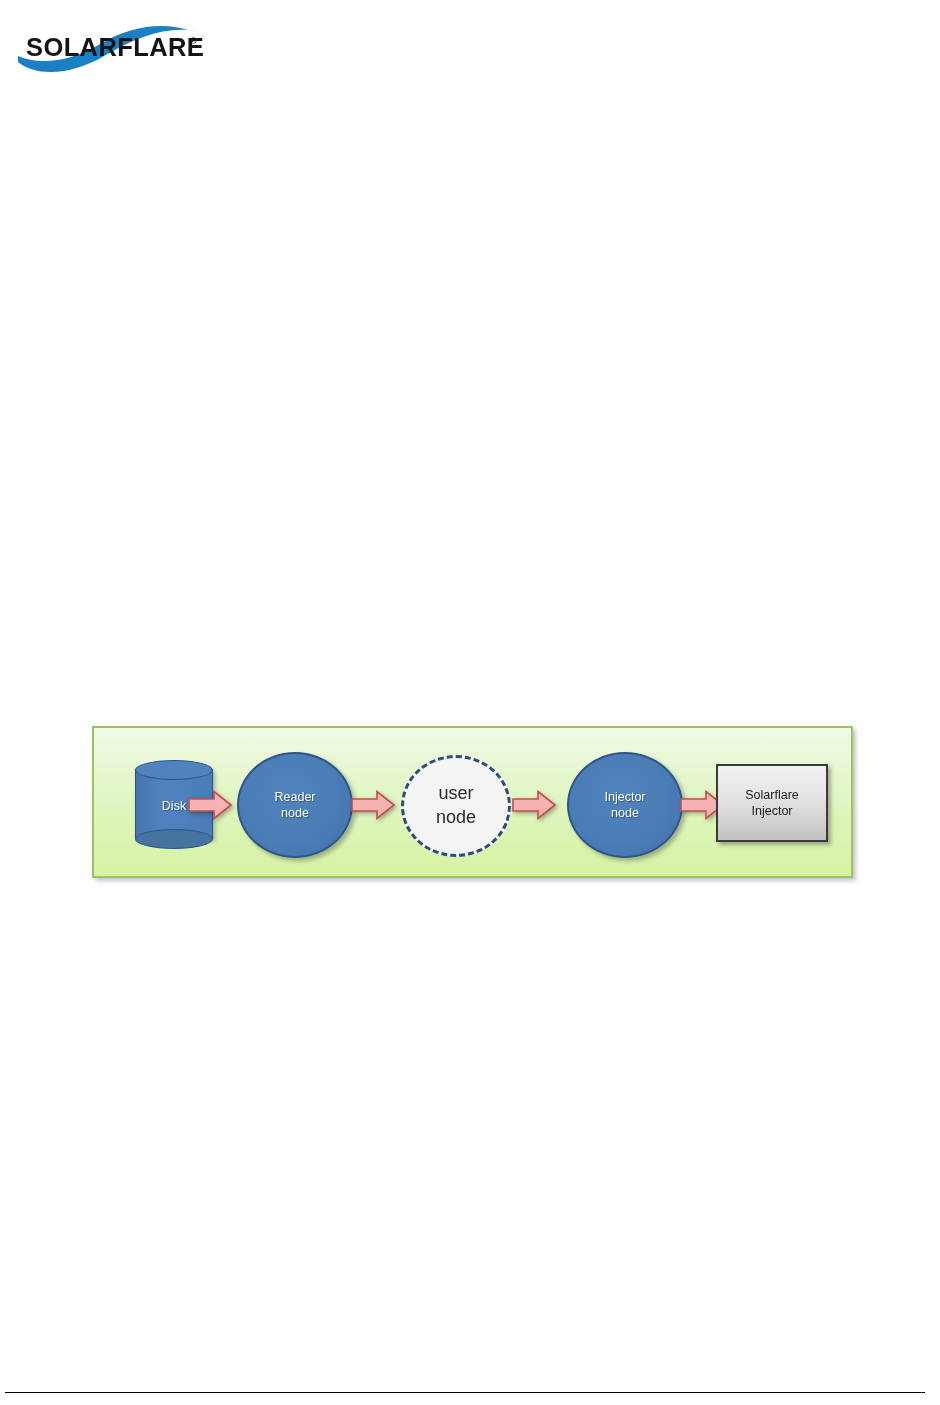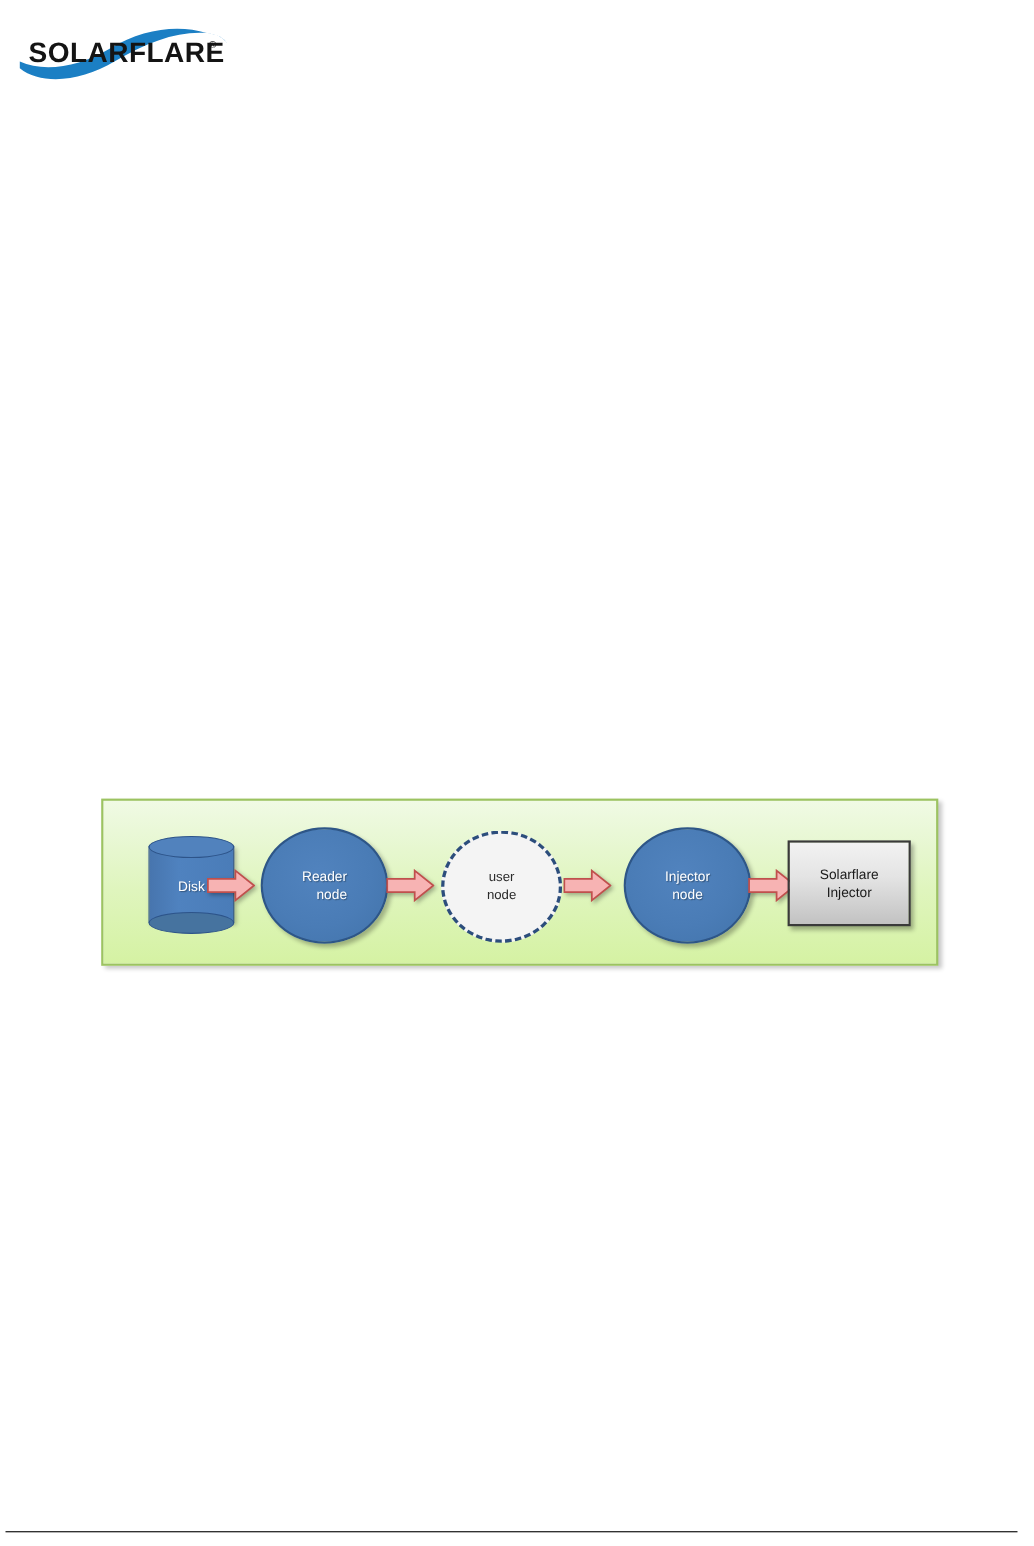--- a/index.html
+++ b/index.html
@@ -109,41 +109,40 @@
     color: #ffffff;
     font-size: 12.5px;
     text-shadow: 1px 1px 1px rgba(0,0,0,0.35);
     box-shadow: 3px 3px 4px rgba(0,0,0,0.28);
   }
   .reader-node {
     left: 143px;
     top: 24px;
     width: 112px;
     height: 102px;
-    text-align: right;
   }
   .injector-node {
     left: 473px;
     top: 24px;
     width: 112px;
     height: 102px;
     align-items: center;
   }
 
   
   .user-node {
     left: 307px;
     top: 27px;
     width: 104px;
     height: 96px;
     border-radius: 50%;
     background: #f4f4f4;
     border: 3.5px dashed #2c4d7c;
     color: #2a2a2a;
-    font-size: 12px;
+    font-size: 18px;
   }
 
   
   .adapter-box {
     left: 622px;
     top: 36px;
     width: 112px;
     height: 78px;
     box-sizing: border-box;
     background: linear-gradient(to bottom, #f2f2f2 0%, #e4e4e4 42%, #cfcfcf 78%, #c2c2c2 100%);

